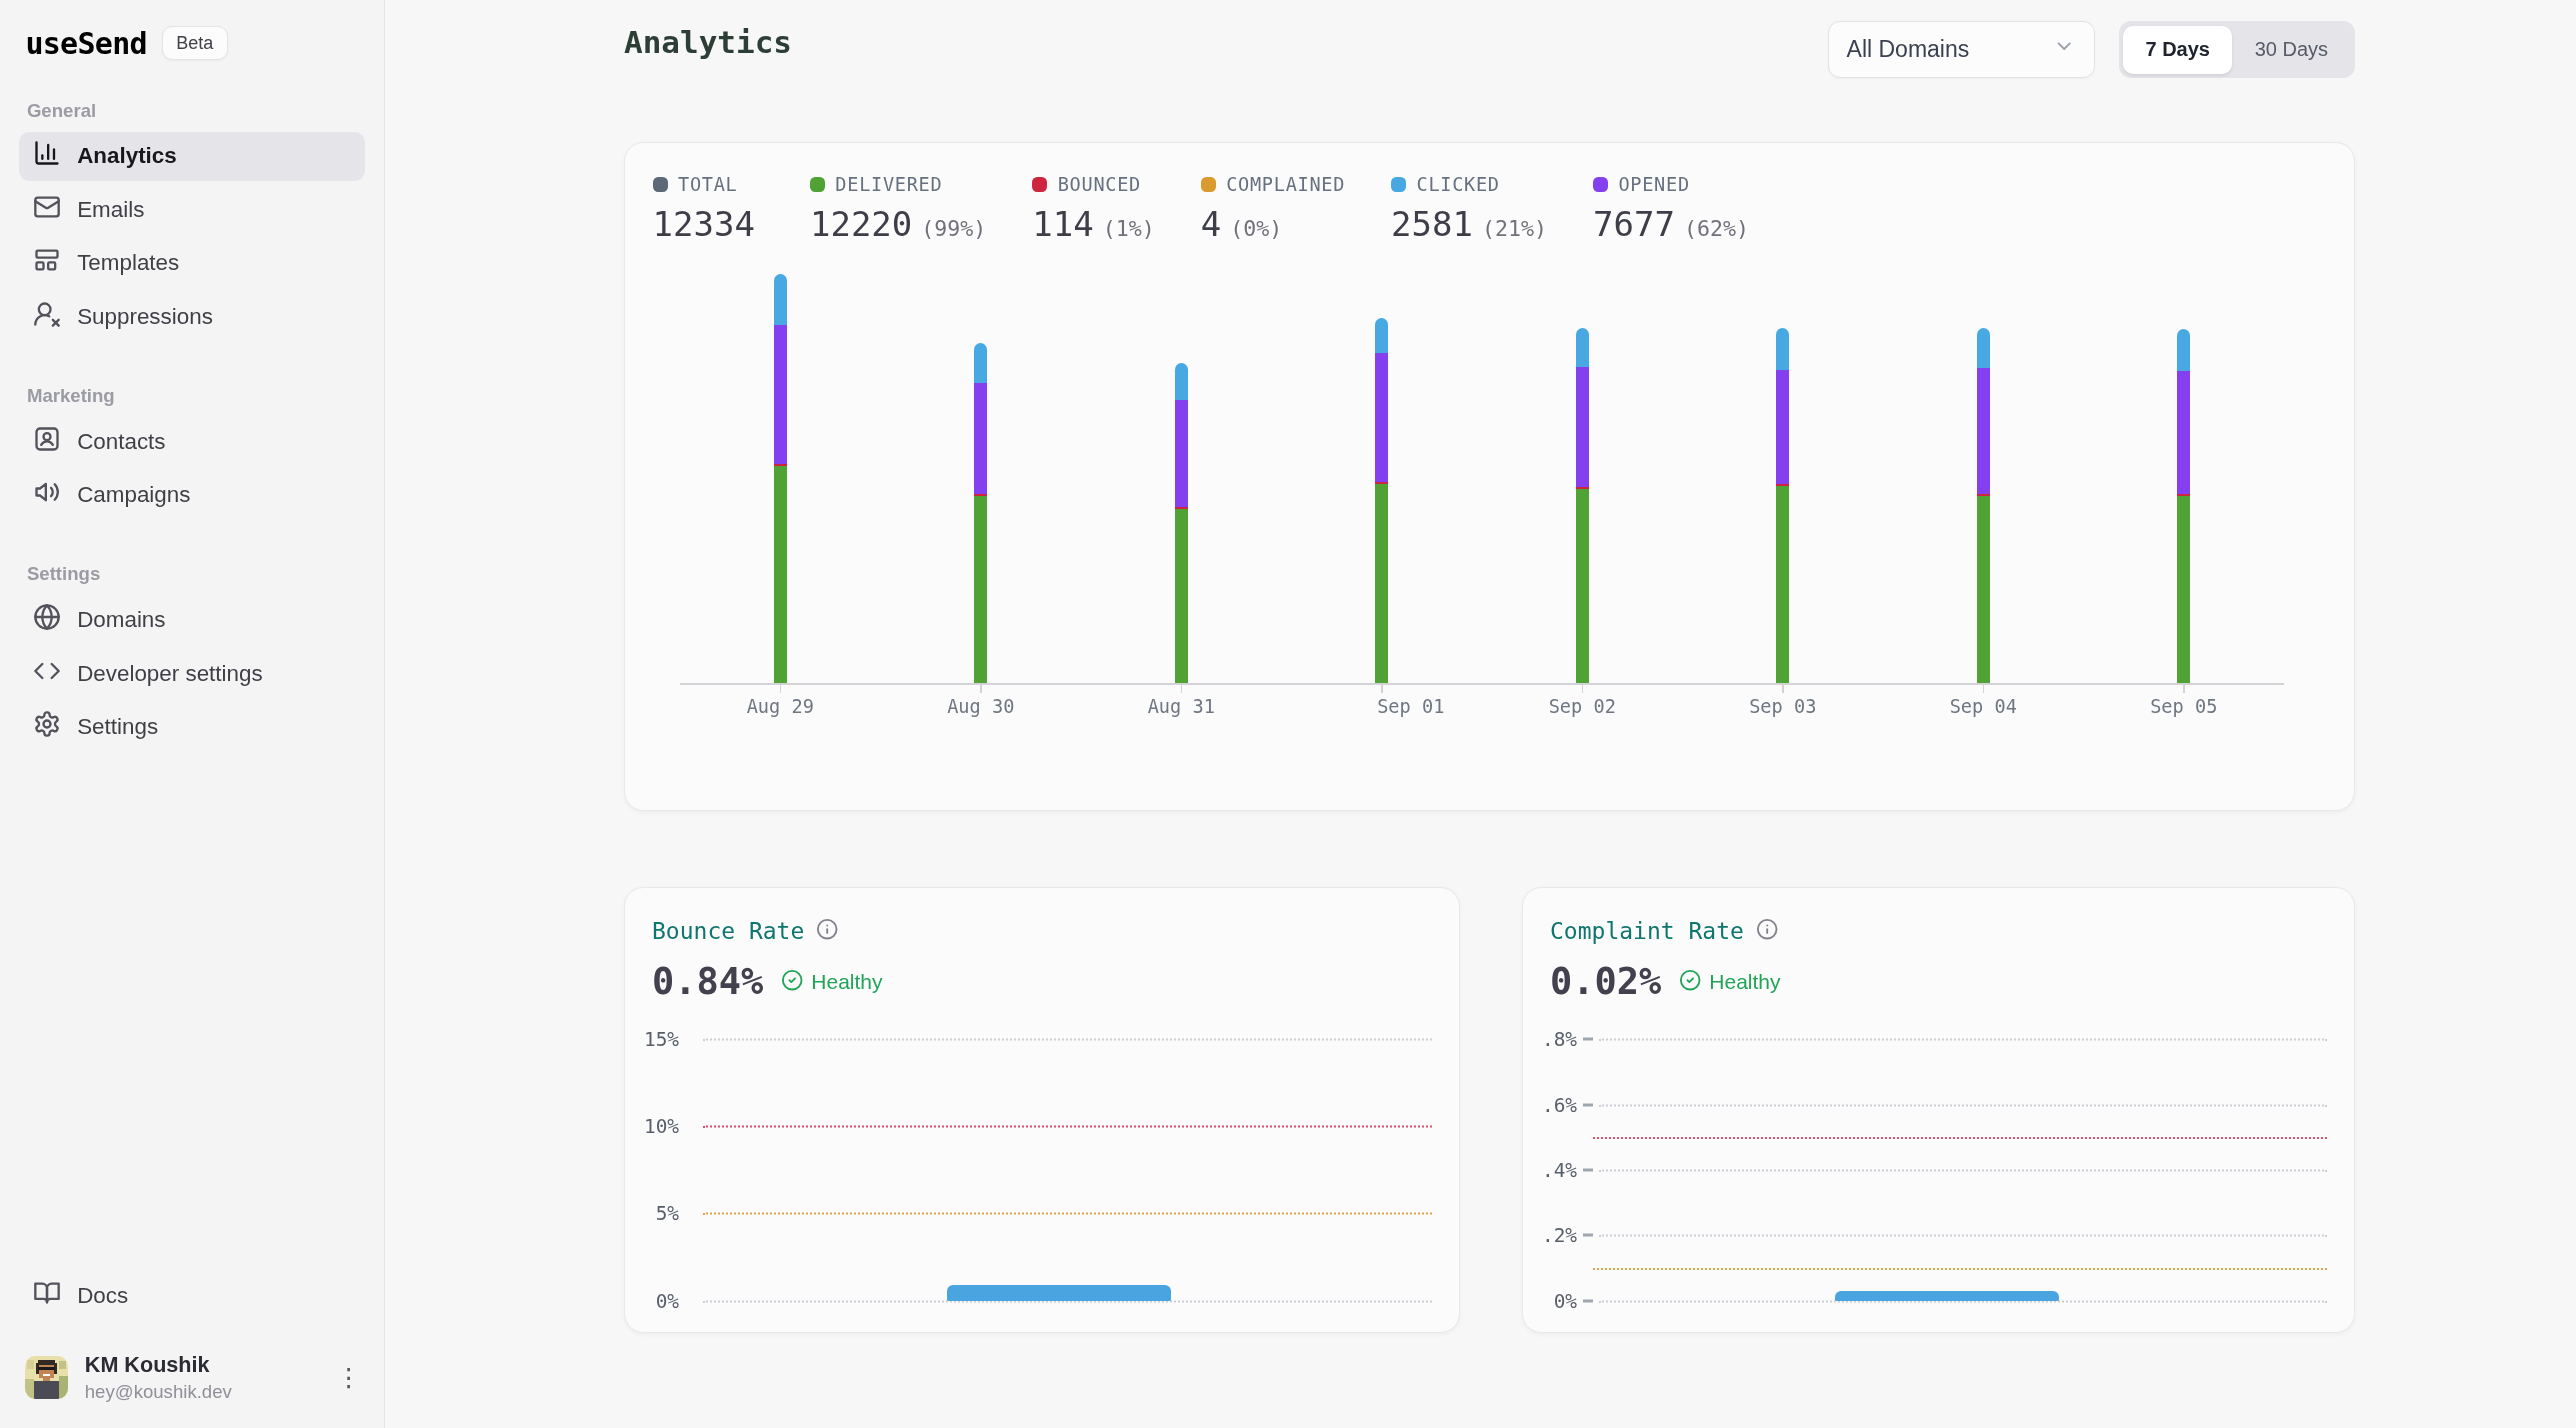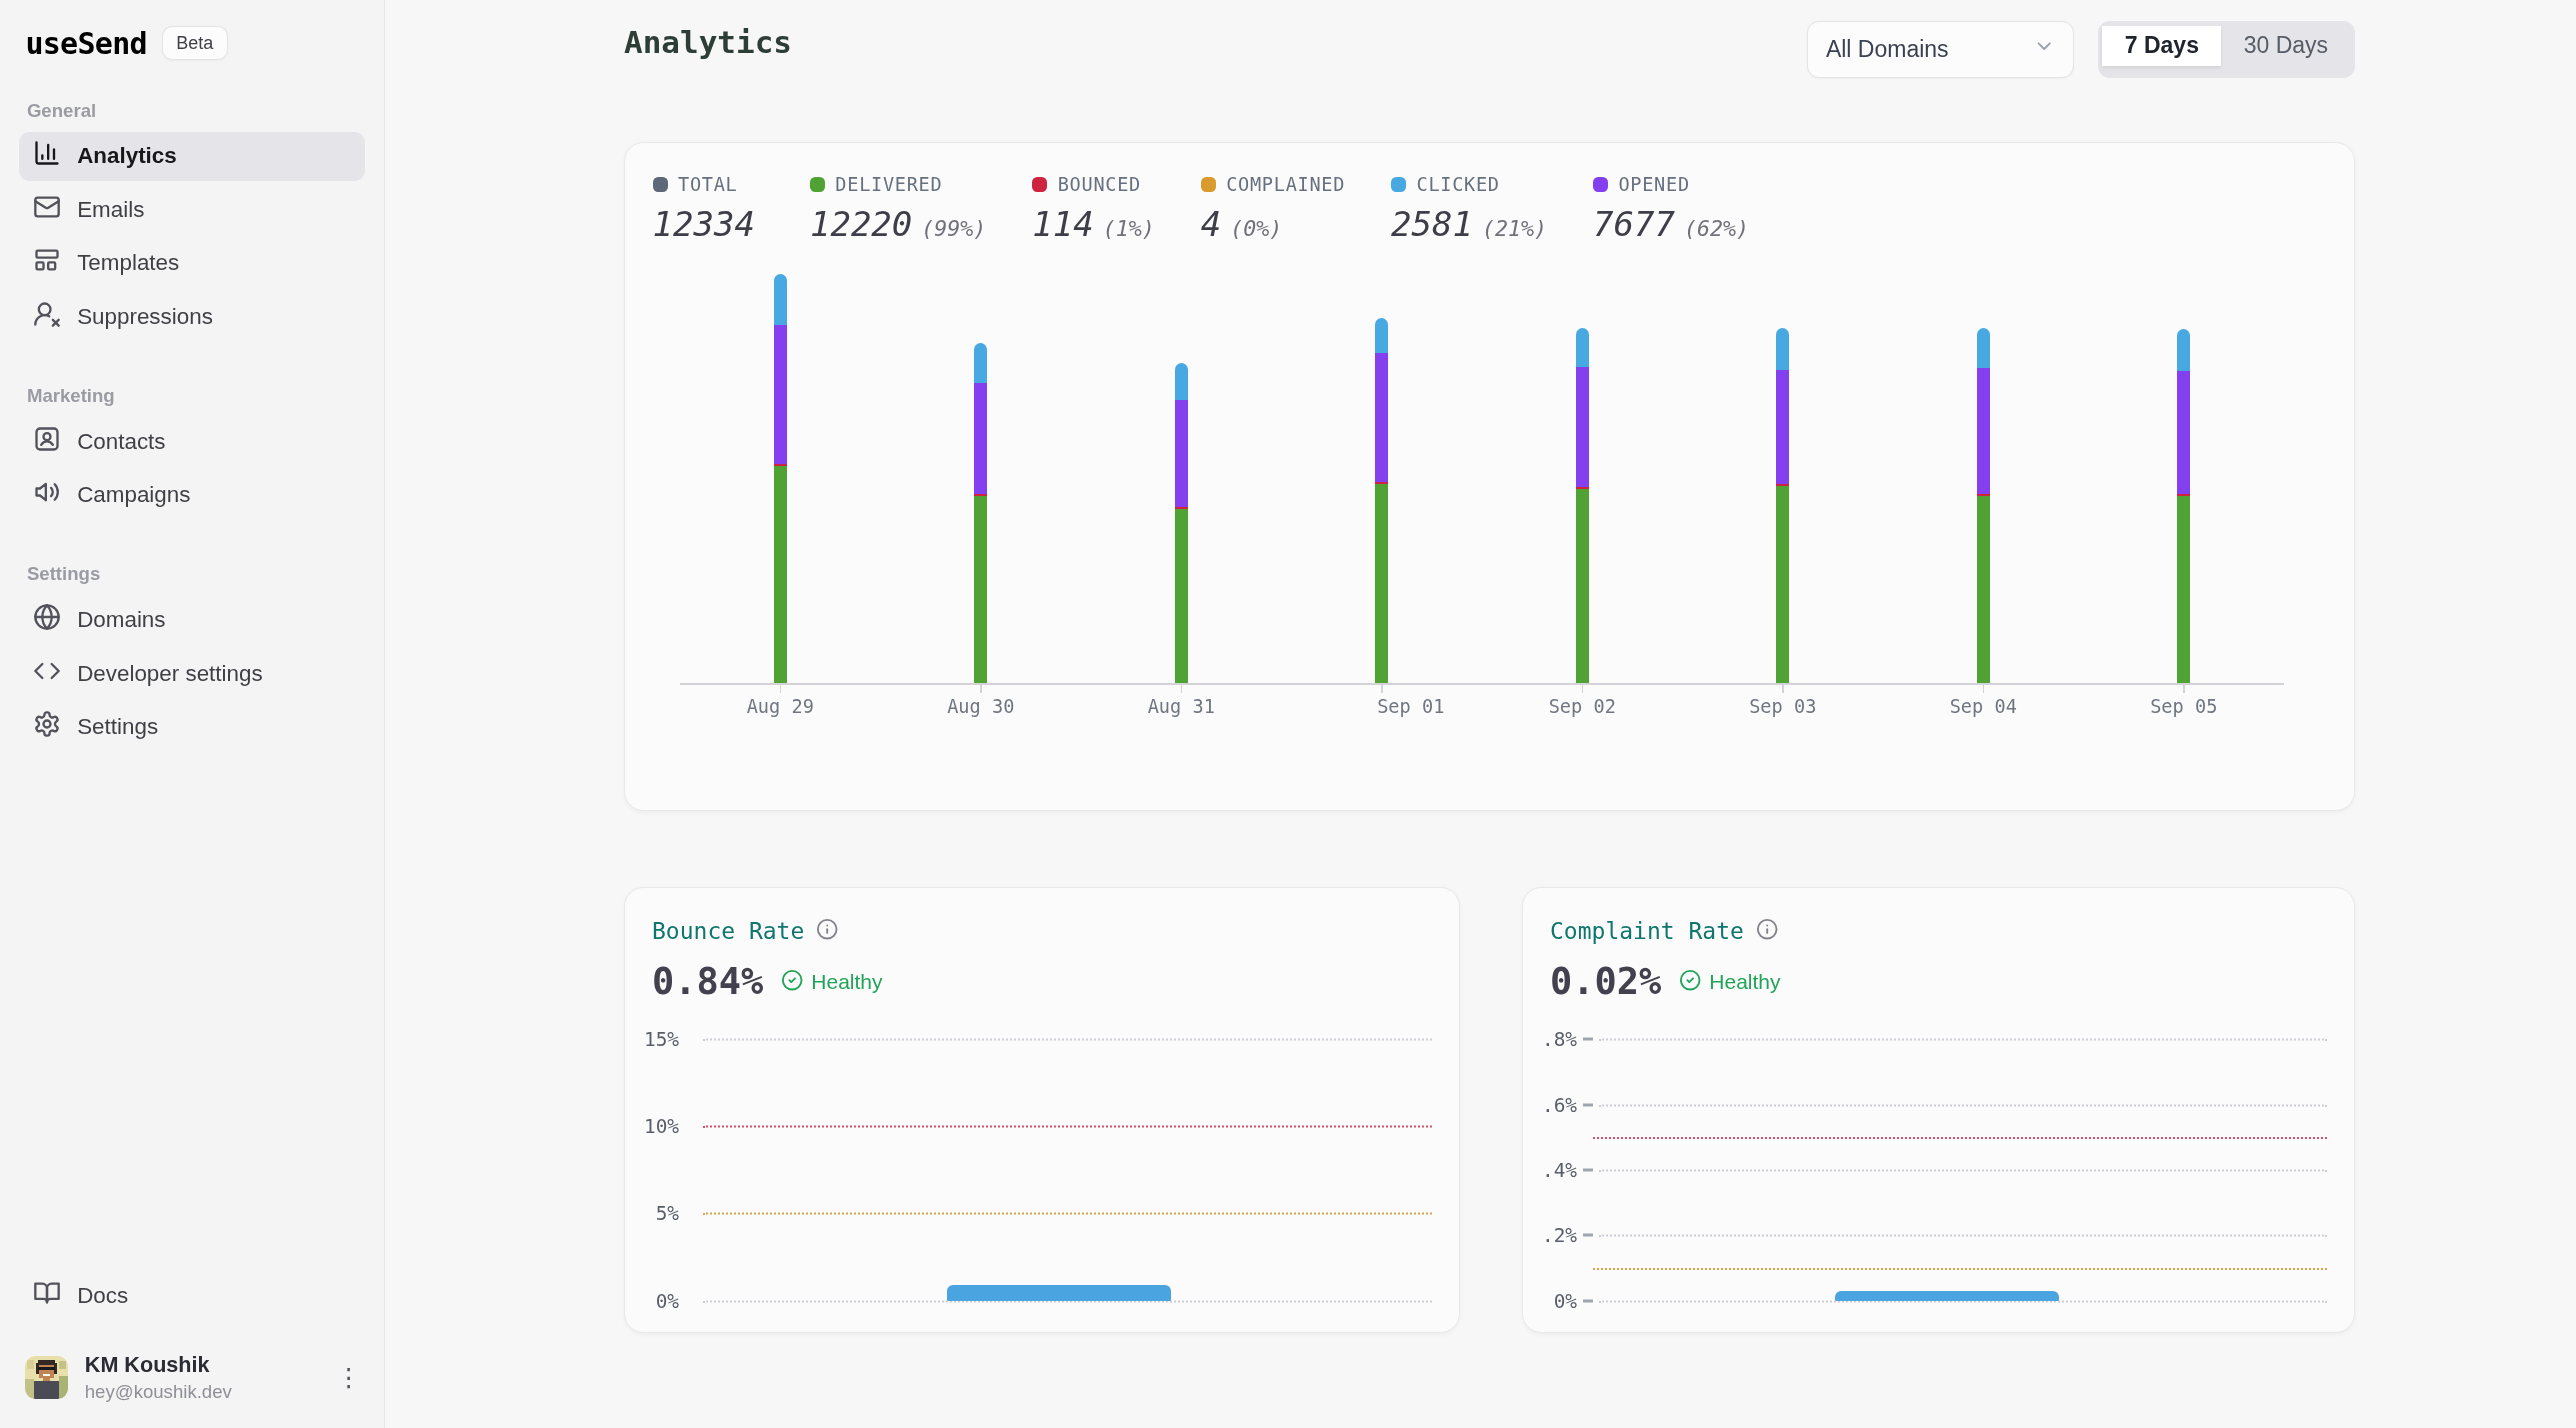--- a/index.html
+++ b/index.html
@@ -33,37 +33,37 @@
   
   .main { position:relative; flex:1; height:100%; }
   .page-title { position:absolute; left:239px; top:24px; font-family:"DejaVu Sans Mono",monospace;
     font-weight:bold; font-size:31px; color:#2d3e36; }
   .controls { position:absolute; top:21px; right:221px; display:flex; gap:24px; }
   .domain-select { width:267px; height:57px; background:#fcfcfd; border:1.5px solid #e3e3e8; border-radius:12px;
     display:flex; align-items:center; justify-content:space-between; padding:0 18px; cursor:pointer;
     font-size:23px; color:#3a4150; box-shadow:0 0.7px 2.2px rgba(0,0,0,.04); }
   .domain-select svg { width:22.4px; height:22.4px; stroke:#9aa0aa; }
   .range-toggle { height:57px; background:#e4e4e9; border-radius:12px; padding:4.5px; display:flex; }
-  .range-btn { height:40px; padding:0 22.4px; display:flex; align-items:center; border-radius:0;
-    font-size:23px; color:#565b66; cursor:pointer; }
+  .range-btn { height:48px; padding:0 22.4px; display:flex; align-items:center; border-radius:10px;
+    font-size:20px; color:#565b66; cursor:pointer; }
   .range-btn.active { background:#ffffff; color:#20242e; font-weight:600; box-shadow:0 1.5px 3.7px rgba(0,0,0,.08); }
 
   
   .card { position:absolute; background:#fbfbfc; border:1.5px solid #e8e8ec; border-radius:19.4px;
     box-shadow:0 1.5px 4.5px rgba(16,16,20,.04); }
   .volume-card { left:239px; right:221px; top:142px; height:669px; }
   .bounce-card { left:239px; top:887px; width:836px; height:446px; }
   .complaint-card { left:1137px; top:887px; width:833px; height:446px; }
 
   
   .stats { display:flex; gap:46px; padding:31px 0 0 27.6px; }
   .stat-label-row { display:flex; align-items:center; gap:10.4px; }
   .stat-dot { width:15px; height:15px; border-radius:5.2px; }
   .stat-label { font-family:"DejaVu Sans Mono",monospace; font-size:18.6px; color:#66707f; letter-spacing:0.7px; }
-  .stat-value-row { margin-top:9px; display:flex; align-items:baseline; gap:9px;font-style:italic; }
+  .stat-value-row { margin-top:9px; display:flex; align-items:baseline; gap:9px; }
   .stat-value { font-family:"DejaVu Sans Mono",monospace; font-size:34px; color:#3e3e48; }
   .stat-pct { font-family:"DejaVu Sans Mono",monospace; font-size:21.6px; color:#71717a; }
 
   
   .volume-plot { position:absolute; left:55px; right:70px; top:132px; height:408px; }
   .vol-col { position:absolute; bottom:0; width:13.4px; display:flex; flex-direction:column;
     justify-content:flex-end; border-radius:6.7px 6.7px 0 0; overflow:hidden; }
   .vol-seg { width:100%; }
   .volume-axis { position:absolute; left:55px; right:70px; top:540px; height:1.5px; background:#d2d2d7; }
   .volume-axis-ticks { position:absolute; left:55px; right:70px; top:542px; height:7.5px; }

